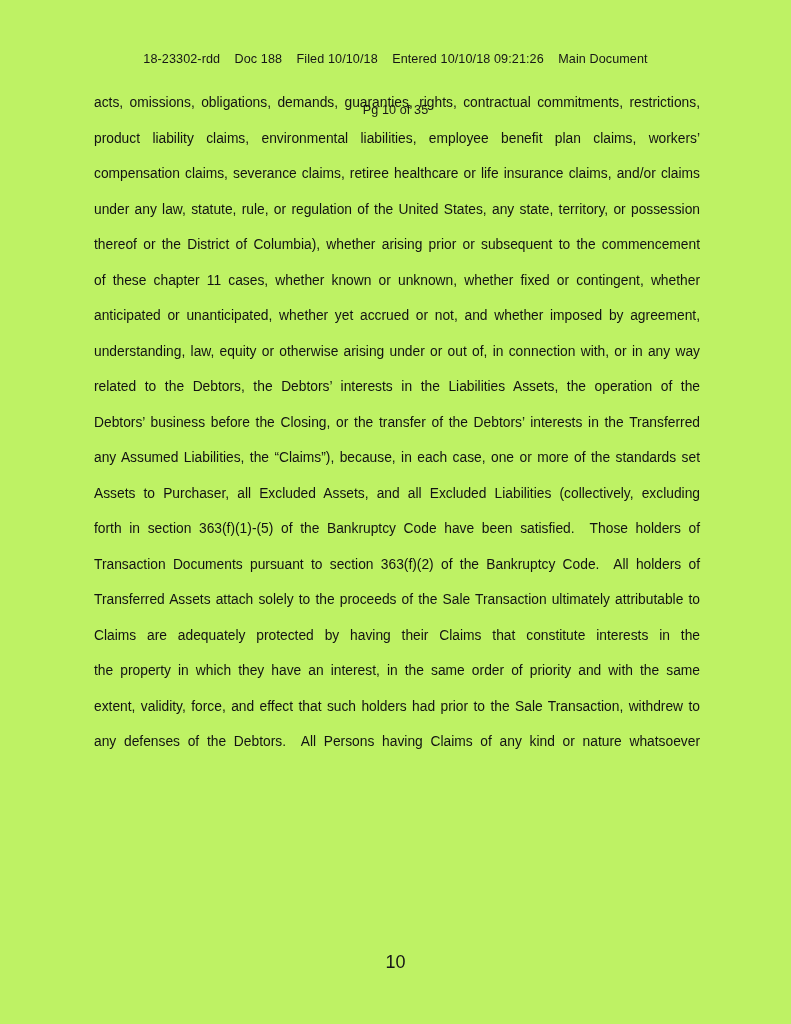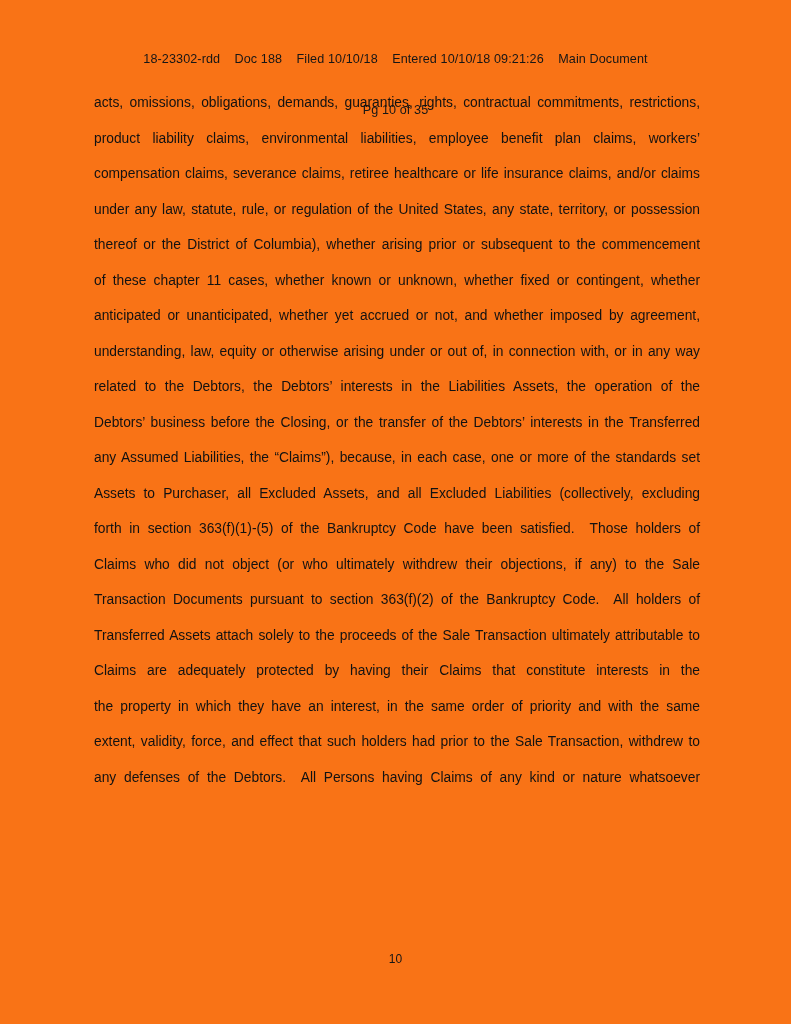--- a/index.html
+++ b/index.html
@@ -11,21 +11,21 @@
     height: 1024px;
     position: relative;
     background: #ffffff;
     color: #111111;
     font-family: "Liberation Sans", "DejaVu Sans", sans-serif;
     overflow: hidden;
   }
   .page {
     position: absolute;
     inset: 0;
-    background: #f97316;
+    background: #bef264;
   }
   .doc-header {
     position: absolute;
     top: 17px;
     left: 0;
     width: 100%;
     text-align: center;
     font-size: 12.6px;
     line-height: 17px;
     letter-spacing: 0.1px;
@@ -47,21 +47,21 @@
     white-space: normal;
     height: 35.5px;
     overflow: visible;
   }
   .doc-footer {
     position: absolute;
     top: 952px;
     left: 0;
     width: 100%;
     text-align: center;
-    font-size: 12px;
+    font-size: 18px;
     color: #161616;
   }
 </style>
 </head>
 <body>
 
 <div class="page">
 
   <div class="doc-header">
     <div>18-23302-rdd    Doc 188    Filed 10/10/18    Entered 10/10/18 09:21:26    Main Document</div>
@@ -75,21 +75,20 @@
     <div class="doc-line">under any law, statute, rule, or regulation of the United States, any state, territory, or possession</div>
     <div class="doc-line">thereof or the District of Columbia), whether arising prior or subsequent to the commencement</div>
     <div class="doc-line">of these chapter 11 cases, whether known or unknown, whether fixed or contingent, whether</div>
     <div class="doc-line">anticipated or unanticipated, whether yet accrued or not, and whether imposed by agreement,</div>
     <div class="doc-line">understanding, law, equity or otherwise arising under or out of, in connection with, or in any way</div>
     <div class="doc-line">related to the Debtors, the Debtors’ interests in the Liabilities Assets, the operation of the</div>
     <div class="doc-line">Debtors’ business before the Closing, or the transfer of the Debtors’ interests in the Transferred</div>
     <div class="doc-line">any Assumed Liabilities, the “Claims”), because, in each case, one or more of the standards set</div>
     <div class="doc-line">Assets to Purchaser, all Excluded Assets, and all Excluded Liabilities (collectively, excluding</div>
     <div class="doc-line">forth in section 363(f)(1)-(5) of the Bankruptcy Code have been satisfied.&nbsp; Those holders of</div>
-    <div class="doc-line">Claims who did not object (or who ultimately withdrew their objections, if any) to the Sale</div>
     <div class="doc-line">Transaction Documents pursuant to section 363(f)(2) of the Bankruptcy Code.&nbsp; All holders of</div>
     <div class="doc-line">Transferred Assets attach solely to the proceeds of the Sale Transaction ultimately attributable to</div>
     <div class="doc-line">Claims are adequately protected by having their Claims that constitute interests in the</div>
     <div class="doc-line">the property in which they have an interest, in the same order of priority and with the same</div>
     <div class="doc-line">extent, validity, force, and effect that such holders had prior to the Sale Transaction, withdrew to</div>
     <div class="doc-line">any defenses of the Debtors.&nbsp; All Persons having Claims of any kind or nature whatsoever</div>
   </div>
 
   <div class="doc-footer">10</div>
 

